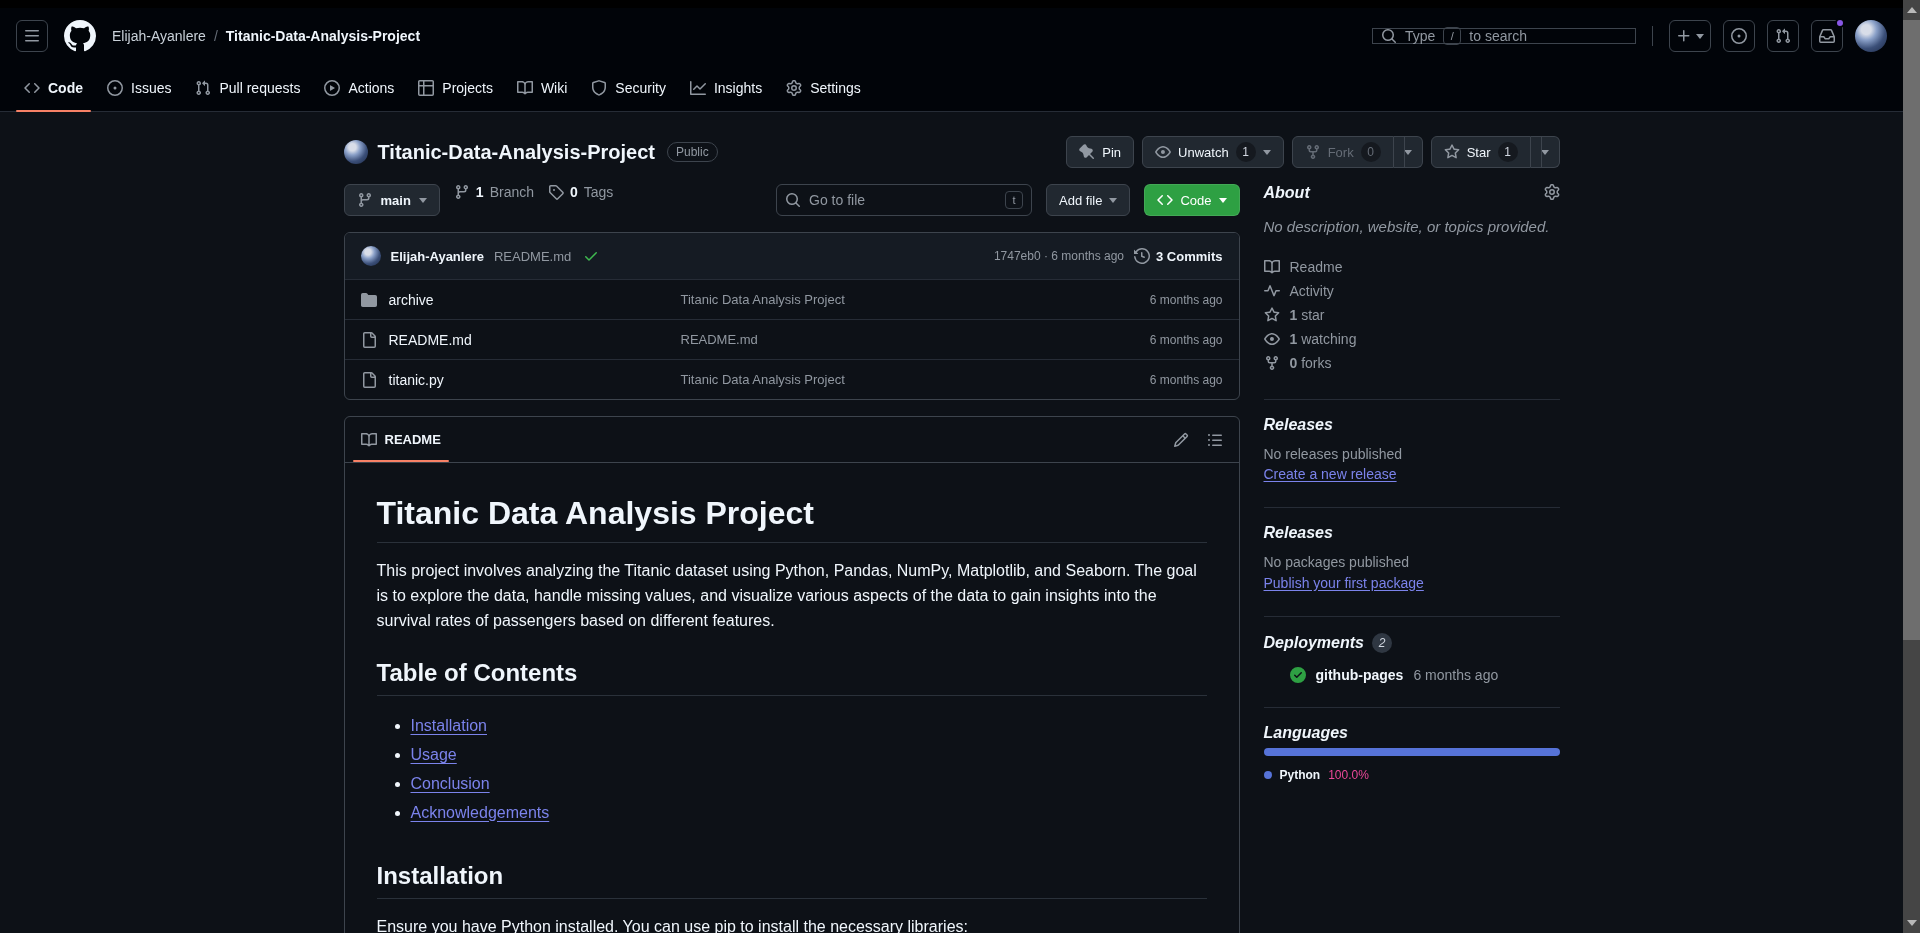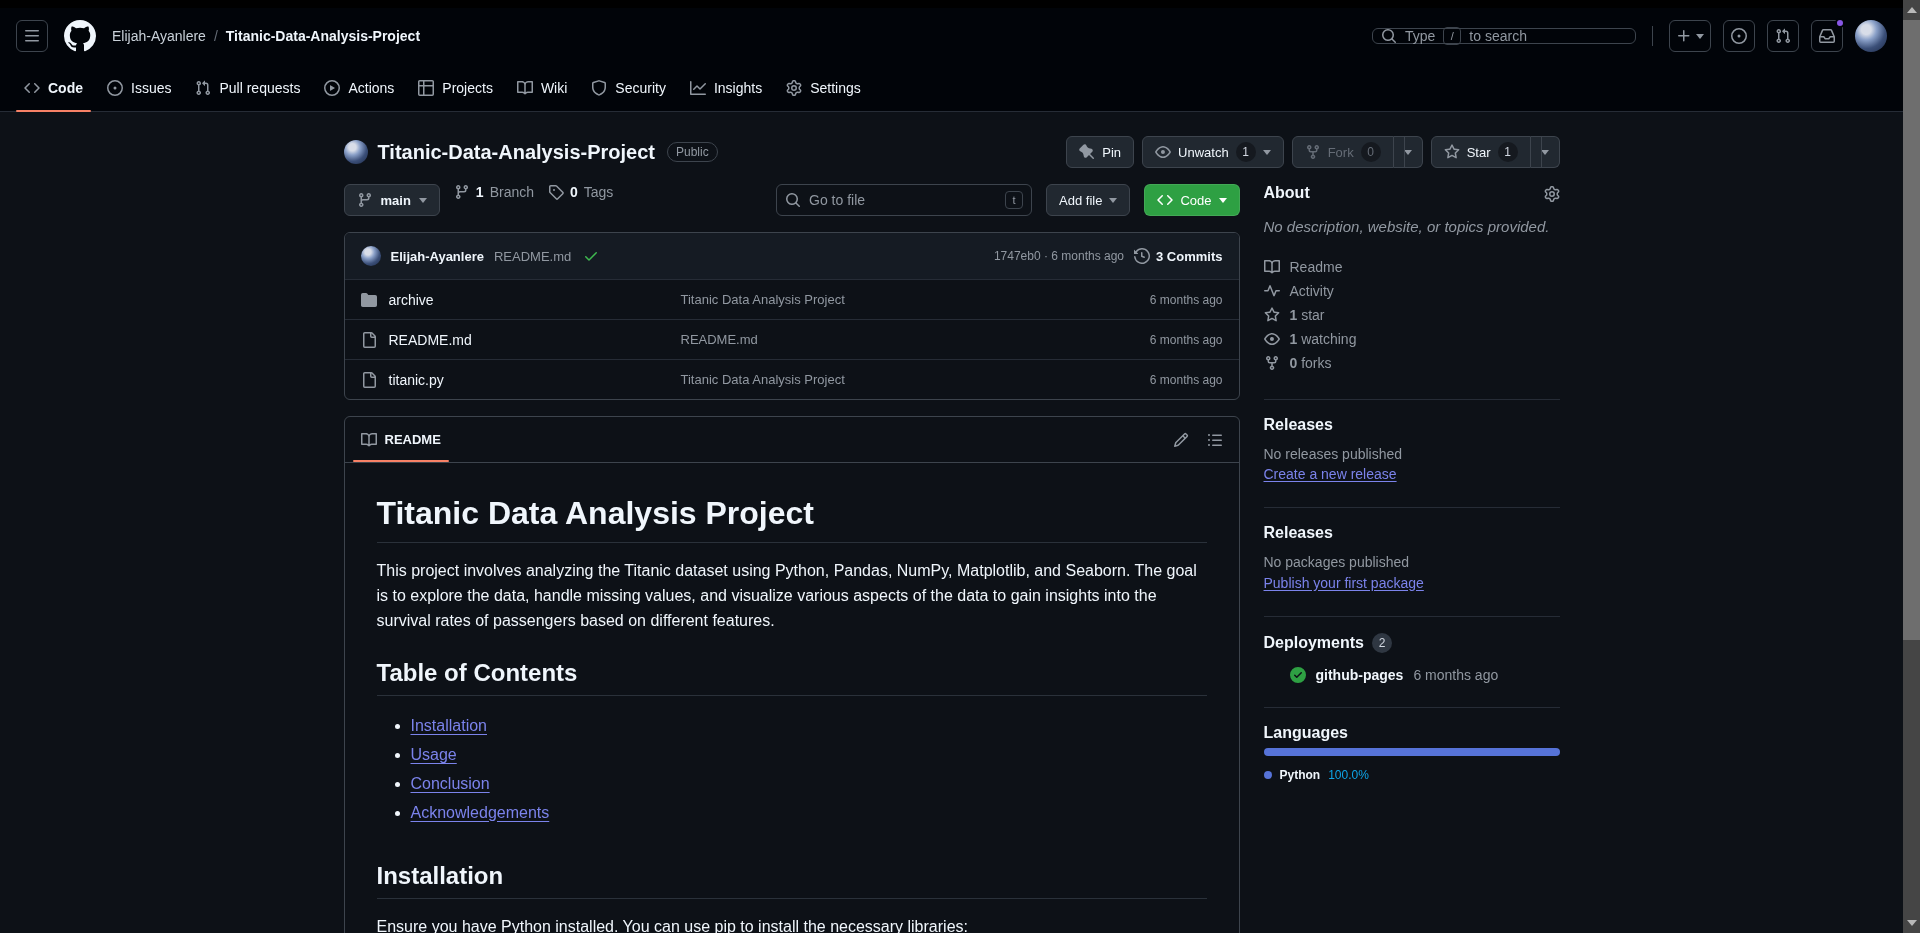--- a/index.html
+++ b/index.html
@@ -29,21 +29,21 @@
   
   .app-header { background:#010409; height:56px; display:flex; align-items:center; padding:0 16px; gap:12px; }
   .icon-btn { display:flex; align-items:center; justify-content:center; gap:4px; height:32px; min-width:32px; padding:0 6px;
     border:1px solid #3d444d; border-radius:6px; background:transparent; color:#9198a1; cursor:pointer; position:relative; }
   .gh-logo { color:#f0f6fc; margin:0 4px; cursor:pointer; }
   .breadcrumb { display:flex; align-items:center; gap:8px; font-size:14px; }
   .breadcrumb .owner { color:#c9d1d9; }
   .breadcrumb .sep { color:#656c76; }
   .breadcrumb .repo { color:#f0f6fc; font-weight:700; }
   .header-spacer { flex:1; }
-  .header-search { width:264px; height:16px; border:1px solid #3d444d; border-radius:6px; display:flex; align-items:center;
+  .header-search { width:264px; height:16px; border:1px solid #3d444d; border-radius:0; display:flex; align-items:center;
     gap:8px; padding:0 8px; color:#9198a1; font-size:14px; cursor:text; background:#010409; }
   .kbd { border:1px solid #3d444d; border-radius:4px; font-size:11px; line-height:16px; height:18px; min-width:18px;
     text-align:center; color:#9198a1; padding:0 3px; background:transparent; }
   .header-divider { width:1px; height:20px; background:#3d444d; margin:0 4px; }
   .dropdown-caret { width:0; height:0; border-left:4px solid transparent; border-right:4px solid transparent; border-top:5px solid currentColor; display:inline-block; }
   .notif-dot { position:absolute; top:-3px; right:-3px; width:10px; height:10px; border-radius:50%; background:#8957e5; border:2px solid #010409; }
   .avatar { border-radius:50%; background:radial-gradient(circle at 35% 30%, #d8dde8 0 16%, #8aa0c8 34%, #3b4f78 62%, #1b2istrz845 100%); background:radial-gradient(circle at 35% 30%, #d8dde8 0 16%, #8aa0c8 34%, #3b4f78 62%, #1b2845 100%); cursor:pointer; flex:none; }
   .avatar.a32 { width:32px; height:32px; }
   .avatar.a24 { width:24px; height:24px; }
   .avatar.a20 { width:20px; height:20px; }
@@ -124,39 +124,39 @@
   .markdown h1 { font-size:32px; font-weight:600; padding:16px 0 10px; border-bottom:1px solid #2a313a; margin-bottom:16px; }
   .markdown p { font-size:16px; line-height:1.55; color:#f0f6fc; margin-bottom:16px; }
   .markdown h2 { font-size:24px; font-weight:600; padding:10px 0 8px; border-bottom:1px solid #2a313a; margin:16px 0 16px; }
   .markdown ul { padding-left:34px; margin:0 0 24px; }
   .markdown li { font-size:16px; line-height:1.8; color:#f0f6fc; }
   .md-link { color:#7b83eb; text-decoration:underline; text-underline-offset:3px; }
 
   
   .side-section { padding:0 0 24px; border-bottom:1px solid #262c36; margin-bottom:16px; }
   .side-section.last { border-bottom:none; }
-  .side-heading-row { display:flex; align-items:flex-end; justify-content:space-between; margin-bottom:14px; }
+  .side-heading-row { display:flex; align-items:flex-start; justify-content:space-between; margin-bottom:14px;font-style:italic; }
   .side-heading { font-size:16px; font-weight:700; color:#f0f6fc; display:flex; align-items:center; gap:8px; }
   .gear { color:#9198a1; cursor:pointer; }
   .about-desc { font-style:italic; color:#9198a1; font-size:15px; line-height:1.4; margin-bottom:18px; }
   .about-item { display:flex; align-items:center; gap:10px; color:#9198a1; font-size:14px; padding:4px 0; cursor:pointer; }
   .about-item svg { flex:none; }
   .about-item b { color:#9198a1; font-weight:700; }
   .side-muted { color:#9198a1; font-size:14px; line-height:1.45; }
   .side-link { color:#7b83eb; font-size:14px; text-decoration:underline; text-underline-offset:2px; display:inline-block; margin-top:2px; }
   .count-pill { background:#2f3742; color:#d1d7e0; border-radius:2em; font-size:12px; font-weight:500; min-width:20px; height:20px; line-height:20px; text-align:center; padding:0 6px; }
   .deploy-row { display:flex; align-items:center; gap:10px; font-size:14px;margin-left:26px; }
   .deploy-check { color:#2ea043; }
   .deploy-env { font-weight:700; color:#f0f6fc; cursor:pointer; }
   .deploy-time { color:#9198a1; }
   .lang-bar { height:8px; border-radius:6px; background:#5673d8; margin:6px 0 12px; }
   .lang-item { display:flex; align-items:center; gap:8px; font-size:12px; cursor:pointer; }
   .lang-dot { width:8px; height:8px; border-radius:50%; background:#5673d8; }
   .lang-name { font-weight:700; color:#f0f6fc; }
-  .lang-pct { color:#0ea5e9; }
+  .lang-pct { color:#ec4899; }
 </style>
 </head>
 <body>
 
 <svg width="0" height="0" style="position:absolute">
   <symbol id="i-github" viewBox="0 0 16 16">
       <path fill="currentColor" d="M8 0c4.42 0 8 3.58 8 8a8.013 8.013 0 0 1-5.45 7.59c-.4.08-.55-.17-.55-.38 0-.27.01-1.13.01-2.2 0-.75-.25-1.23-.54-1.48 1.78-.2 3.65-.88 3.65-3.95 0-.88-.31-1.59-.82-2.15.08-.2.36-1.02-.08-2.12 0 0-.67-.22-2.2.82-.64-.18-1.32-.27-2-.27-.68 0-1.36.09-2 .27-1.53-1.03-2.2-.82-2.2-.82-.44 1.1-.16 1.92-.08 2.12-.51.56-.82 1.27-.82 2.15 0 3.06 1.86 3.75 3.64 3.95-.23.2-.44.55-.51 1.07-.46.21-1.61.55-2.33-.66-.15-.24-.6-.83-1.23-.82-.67.01-.27.38.01.53.34.19.73.9.82 1.13.16.45.68 1.31 2.69.94 0 .67.01 1.3.01 1.49 0 .21-.15.45-.55.38A7.995 7.995 0 0 1 0 8c0-4.42 3.58-8 8-8Z"></path>
     </symbol>
   <symbol id="i-bars" viewBox="0 0 16 16">
       <path fill="currentColor" d="M1 2.75A.75.75 0 0 1 1.75 2h12.5a.75.75 0 0 1 0 1.5H1.75A.75.75 0 0 1 1 2.75Zm0 5A.75.75 0 0 1 1.75 7h12.5a.75.75 0 0 1 0 1.5H1.75A.75.75 0 0 1 1 7.75ZM1.75 12h12.5a.75.75 0 0 1 0 1.5H1.75a.75.75 0 0 1 0-1.5Z"></path>

